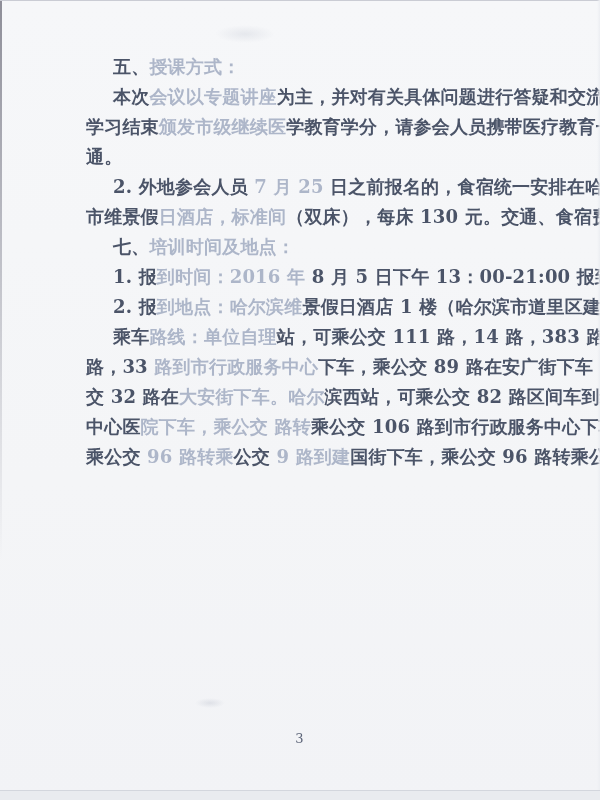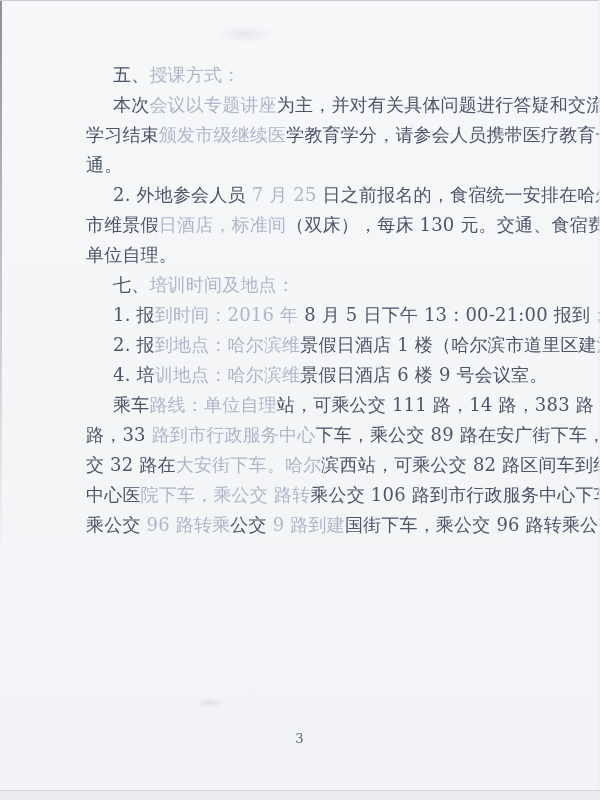--- a/index.html
+++ b/index.html
@@ -56,22 +56,23 @@
   .smudge-b {
     position: absolute;
     left: 195px; top: 698px;
     width: 30px; height: 10px;
     background: radial-gradient(ellipse at center, rgba(170,176,192,0.28), rgba(170,176,192,0) 70%);
   }
 
   .doc-body {
     position: absolute;
     left: 86px;
-    top: 60px;
+    top: 52px;
     width: 440px;
+    font-weight: bold;
   }
   .line {
     height: 30px;
     line-height: 30px;
     font-size: 18px;
     color: var(--ink, #4b5468);
     white-space: nowrap;
     letter-spacing: 0.2px;
   }
   .line.indent {
@@ -98,25 +99,23 @@
   <div class="smudge-a"></div>
   <div class="smudge-b"></div>
 
   <div class="doc-body">
       <div class="line indent"><span class="seg">五、</span><span class="seg faded">授课方式：</span></div>
       <div class="line indent"><span class="seg">本次</span><span class="seg faded">会议以专题讲座</span><span class="seg">为主，并对有关具体问题进行答疑和交流。</span></div>
       <div class="line"><span class="seg">学习结束</span><span class="seg faded">颁发市级继续医</span><span class="seg">学教育学分，请参会人员携带医疗教育一卡</span></div>
       <div class="line"><span class="seg">通。</span></div>
       <div class="line indent"><span class="seg">2. 外地参会人员 </span><span class="seg faded">7 月 25 </span><span class="seg">日之前报名的，食宿统一安排在哈尔滨</span></div>
       <div class="line"><span class="seg">市维景假</span><span class="seg faded">日酒店，标准间</span><span class="seg">（双床），每床 130 元。交通、食宿费用各</span></div>
-      <div class="line"><span class="seg">单位自理。</span></div>
       <div class="line indent"><span class="seg">七、</span><span class="seg faded">培训时间及地点：</span></div>
       <div class="line indent"><span class="seg">1. 报</span><span class="seg faded">到时间：2016 年 </span><span class="seg">8 月 5 日下午 13：00-21:00 报到；</span></div>
       <div class="line indent"><span class="seg">2. 报</span><span class="seg faded">到地点：哈尔滨维</span><span class="seg">景假日酒店 1 楼（哈尔滨市道里区建河街</span></div>
-      <div class="line indent"><span class="seg">4. 培</span><span class="seg faded">训地点：哈尔滨维</span><span class="seg">景假日酒店 6 楼 9 号会议室。</span></div>
       <div class="line indent"><span class="seg">乘车</span><span class="seg faded">路线：单位自理</span><span class="seg">站，可乘公交 111 路，14 路，383 路，66</span></div>
       <div class="line"><span class="seg">路，33 </span><span class="seg faded">路到市行政服务中心</span><span class="seg">下车，乘公交 89 路在安广街下车，乘公</span></div>
       <div class="line"><span class="seg">交 32 路在</span><span class="seg faded">大安街下车。哈尔</span><span class="seg">滨西站，可乘公交 82 路区间车到红十字</span></div>
       <div class="line"><span class="seg">中心医</span><span class="seg faded">院下车，乘公交 路转</span><span class="seg">乘公交 106 路到市行政服务中心下车，</span></div>
       <div class="line"><span class="seg">乘公交 </span><span class="seg faded">96 路转乘</span><span class="seg">公交 </span><span class="seg faded">9 路到建</span><span class="seg">国街下车，乘公交 96 路转乘公交 119</span></div>
     </div>
 
   <div class="page-number">3</div>
 
   <div class="edge-left"></div>

